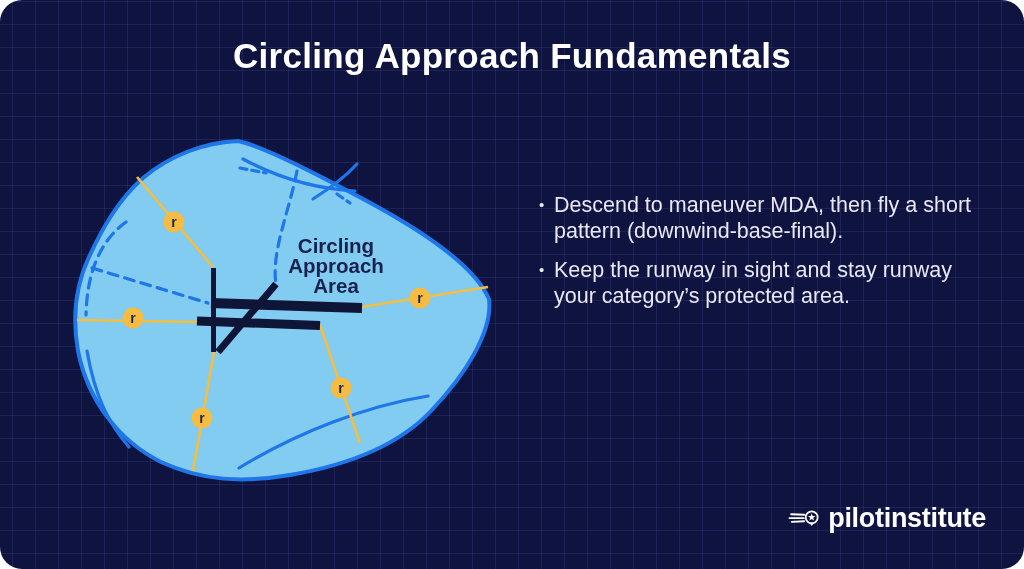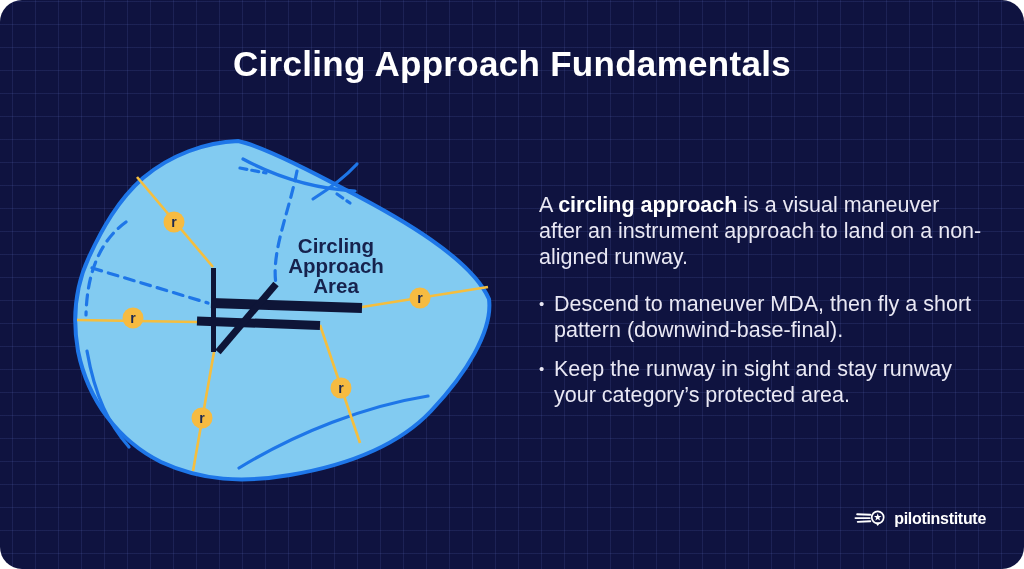--- a/index.html
+++ b/index.html
@@ -4,40 +4,40 @@
 <style>
   html,body{margin:0;padding:0;background:#ffffff;}
   body{width:1024px;height:569px;position:relative;font-family:"Liberation Sans",sans-serif;}
   .card{position:absolute;left:0;top:0;width:1024px;height:569px;border-radius:22px;
         background-color:#0f1340;overflow:hidden;}
   .grid{position:absolute;inset:0;
         background-image:
           linear-gradient(rgba(110,130,215,0.14) 1px, transparent 1px),
           linear-gradient(90deg, rgba(110,130,215,0.14) 1px, transparent 1px);
         background-size:23px 23px;background-position:12px 1px;}
-  .title{position:absolute;top:36px;left:0;right:0;margin:8px;text-align:center;
+  .title{position:absolute;top:36px;left:0;right:0;margin:0;text-align:center;
          color:#ffffff;font-size:35px;font-weight:700;letter-spacing:0.3px;}
   .diagram-svg{position:absolute;left:0;top:0;width:1024px;height:569px;}
   .area{fill:#82cbf1;stroke:#1e76e8;stroke-width:4;}
   .arc{fill:none;stroke:#1e76e8;stroke-width:3.2;stroke-linecap:round;}
   .dashed{stroke-dasharray:10 7;}
   .dashed-sm{stroke-dasharray:7 5;}
   .rline{stroke:#f5be3e;stroke-width:2.6;fill:none;}
   .rw{stroke:#0e1537;fill:none;}
   .marker-circle{fill:#f6bb41;}
   .marker-letter{fill:#1b2750;font-size:14px;font-weight:700;text-anchor:middle;}
   .area-label{fill:#16224d;font-size:20.5px;font-weight:700;text-anchor:middle;}
   .content{position:absolute;left:539px;top:192px;width:443px;color:#e9e8f4;
            font-size:21.5px;line-height:26px;font-weight:400;}
   .intro{margin:0 0 21px 0;}
   .intro strong{font-weight:700;color:#ffffff;}
   .bullet{display:flex;margin-bottom:13px;}
   .bullet .dot{flex:0 0 15px;width:15px;font-size:15px;line-height:26px;}
   .brand{position:absolute;right:38px;top:503px;display:flex;align-items:center;gap:6px;
-         color:#ffffff;font-size:16px;font-weight:700;letter-spacing:-0.3px;}
+         color:#ffffff;font-size:27px;font-weight:700;letter-spacing:-0.3px;}
   .brand-icon{display:block;}
 </style>
 </head>
 <body>
 
 <div class="card">
   <div class="grid"></div>
 
   <h1 class="title">Circling Approach Fundamentals</h1>
 
@@ -87,21 +87,20 @@
       <circle class="marker-circle" cx="202" cy="418" r="10.5"></circle>
       <text class="marker-letter" x="202" y="423">r</text>
     </g>
 
     <text class="area-label" x="336" y="253">Circling</text>
     <text class="area-label" x="336" y="273">Approach</text>
     <text class="area-label" x="336" y="293">Area</text>
   </svg>
 
   <div class="content">
-    <p class="intro"><span>A </span><strong>circling approach</strong><span> is a visual maneuver after an instrument approach to land on a non-aligned runway.</span></p>
     <div class="bullet">
       <span class="dot">•</span>
       <span>Descend to maneuver MDA, then fly a short pattern (downwind-base-final).</span>
     </div>
     <div class="bullet">
       <span class="dot">•</span>
       <span>Keep the runway in sight and stay runway your category’s protected area.</span>
     </div>
   </div>
 

